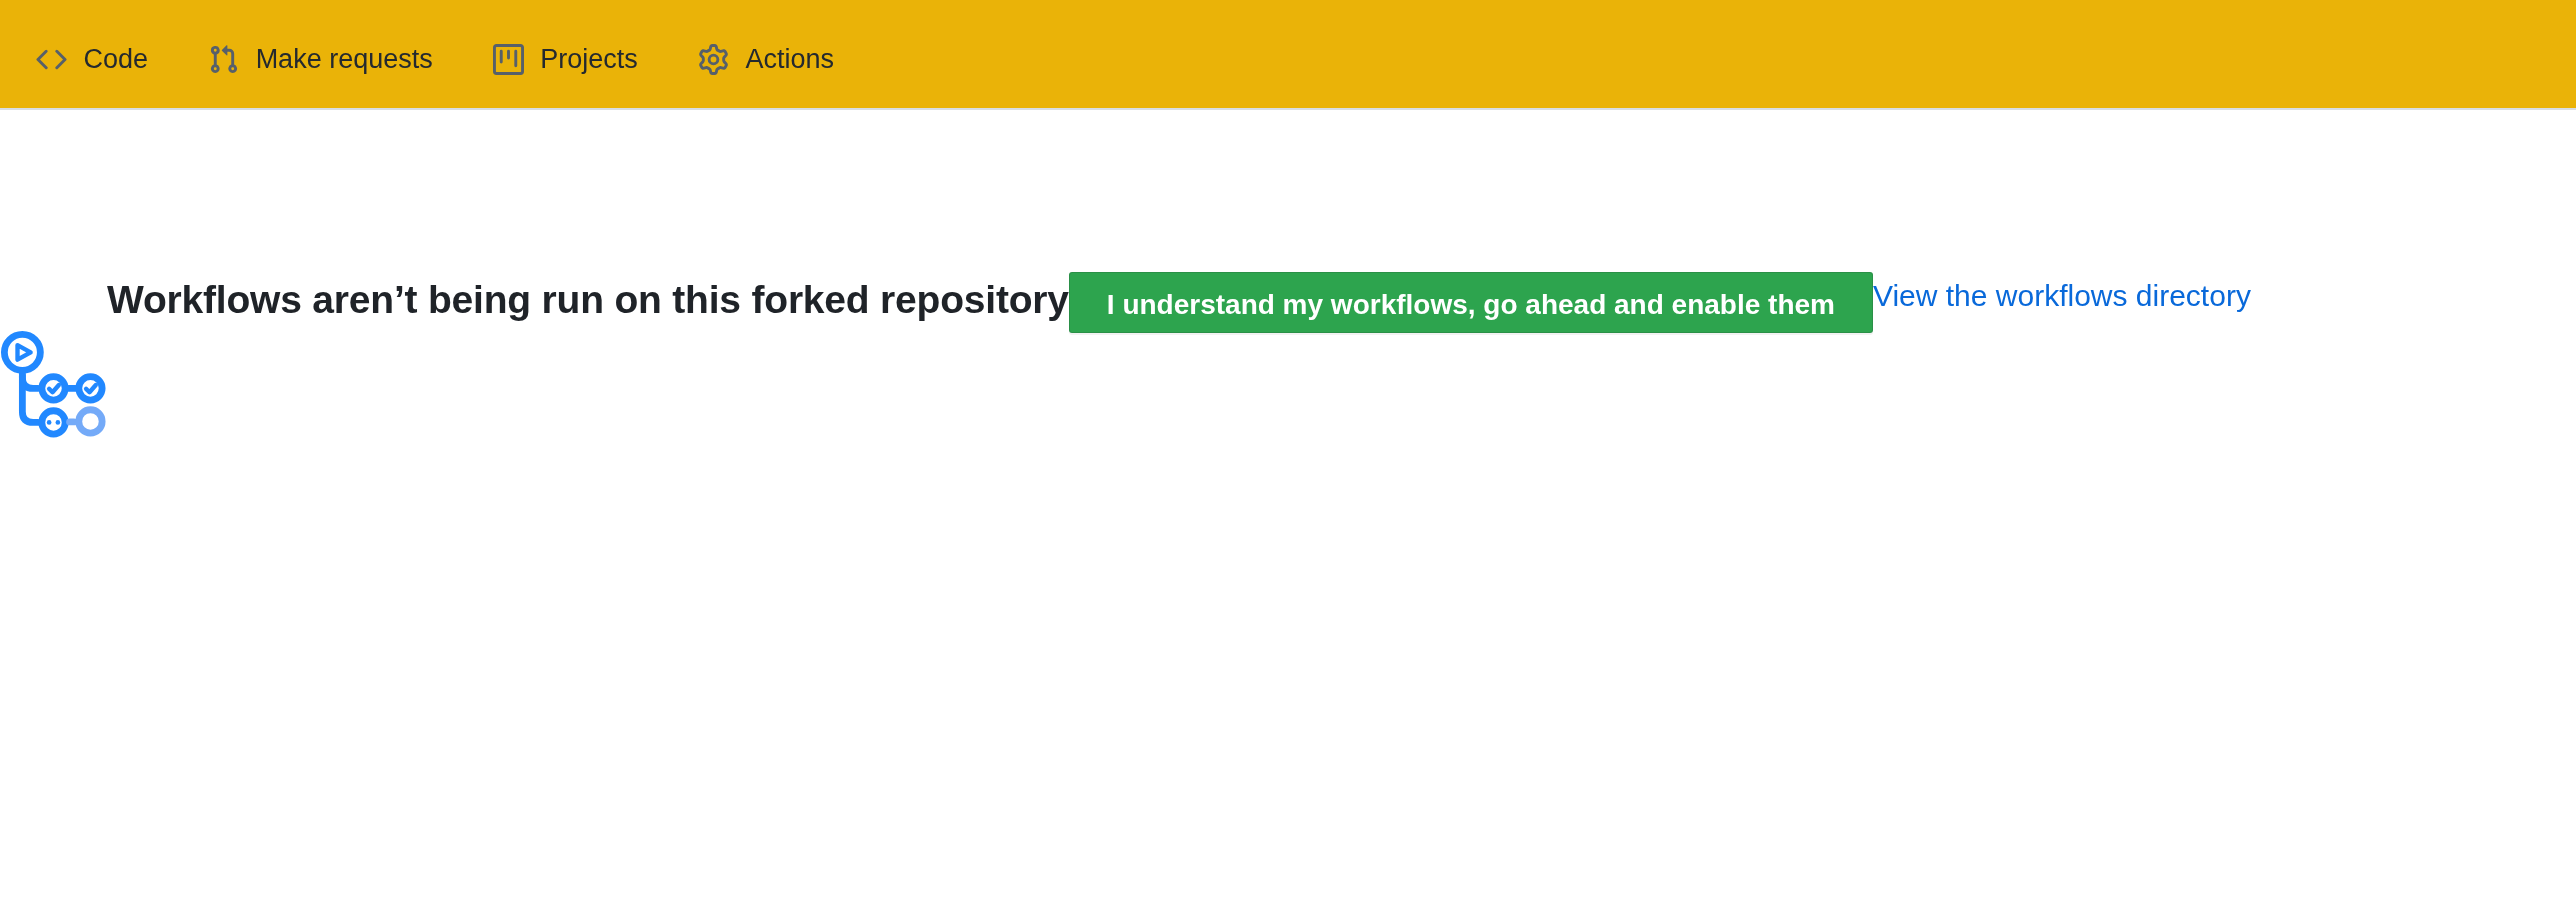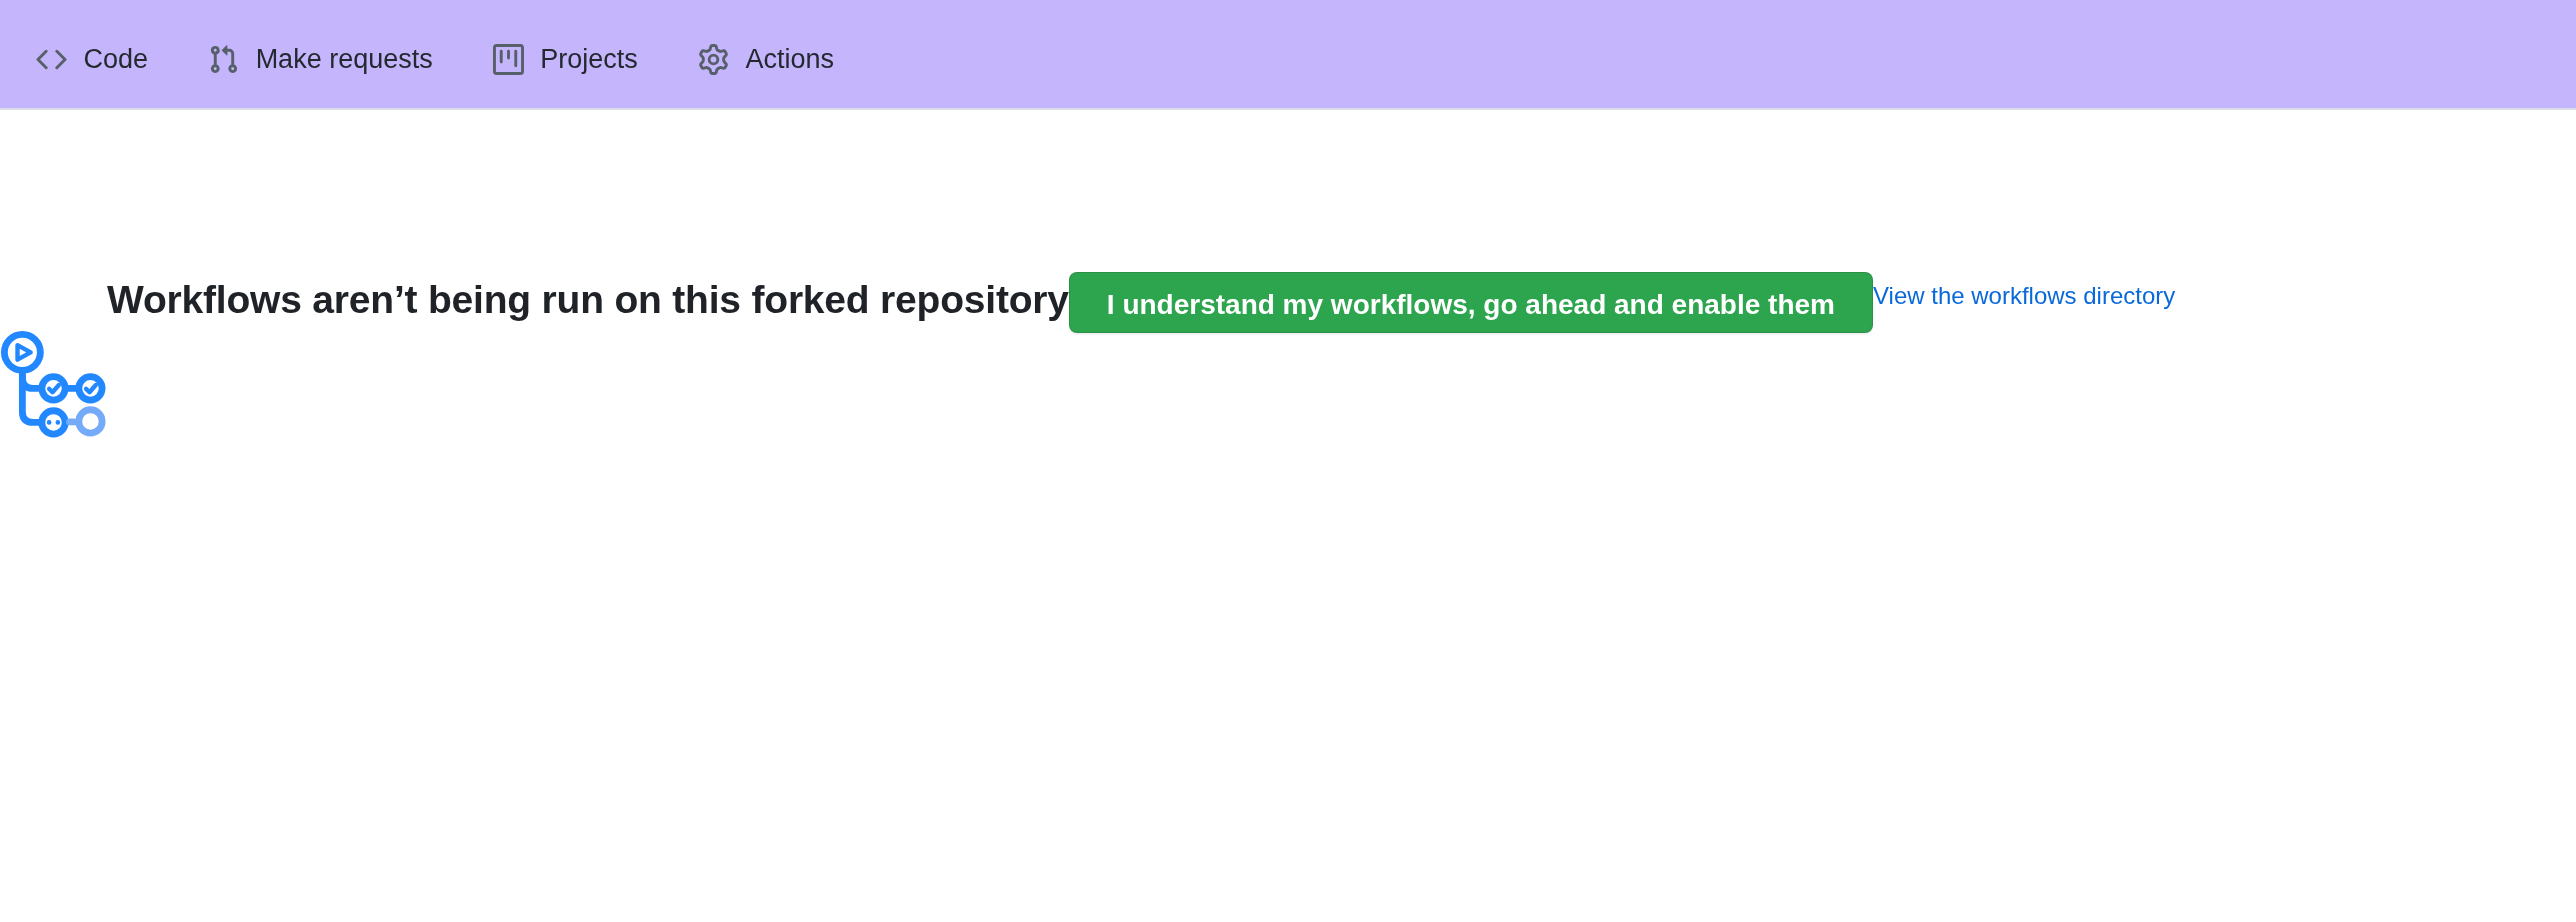--- a/index.html
+++ b/index.html
@@ -9,21 +9,21 @@
     height: 923px;
     background: #ffffff;
     font-family: "Liberation Sans", sans-serif;
     color: #1f2328;
     overflow: hidden;
   }
 
   
   .tabbar {
     height: 110px;
-    background: #c4b5fd;
+    background: #eab308;
     border-bottom: 2px solid #d8dee4;
     display: flex;
     align-items: stretch;
     padding-left: 5.9px;
   }
   .tab {
     position: relative;
     display: flex;
     align-items: center;
     gap: 16.6px;
@@ -73,28 +73,28 @@
   .enable-button {
     margin-top: 57px;
     height: 61px;
     padding: 16px 37px;
     background: #2da44e;
     color: #ffffff;
     font-family: "Liberation Sans", sans-serif;
     font-size: 28px;
     font-weight: 700;
     border: 1px solid rgba(27,31,36,0.15);
-    border-radius: 8px;
+    border-radius: 3px;
     box-shadow: 0 2px 0 rgba(27,31,36,0.06);
     cursor: pointer;
   }
   .workflows-link {
     display: inline-block;
     margin-top: 43px;
-    font-size: 24px;
+    font-size: 30px;
     color: #0969da;
     text-decoration: none;
     cursor: pointer;
   }
 </style>
 </head>
 <body>
 
 <nav class="tabbar">
 

